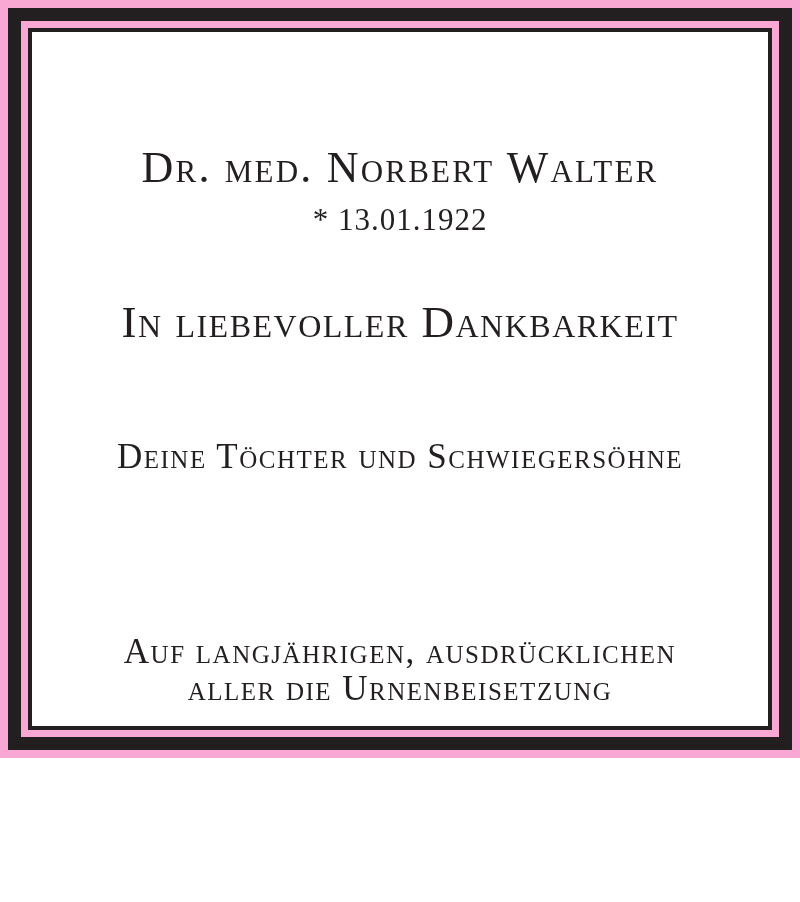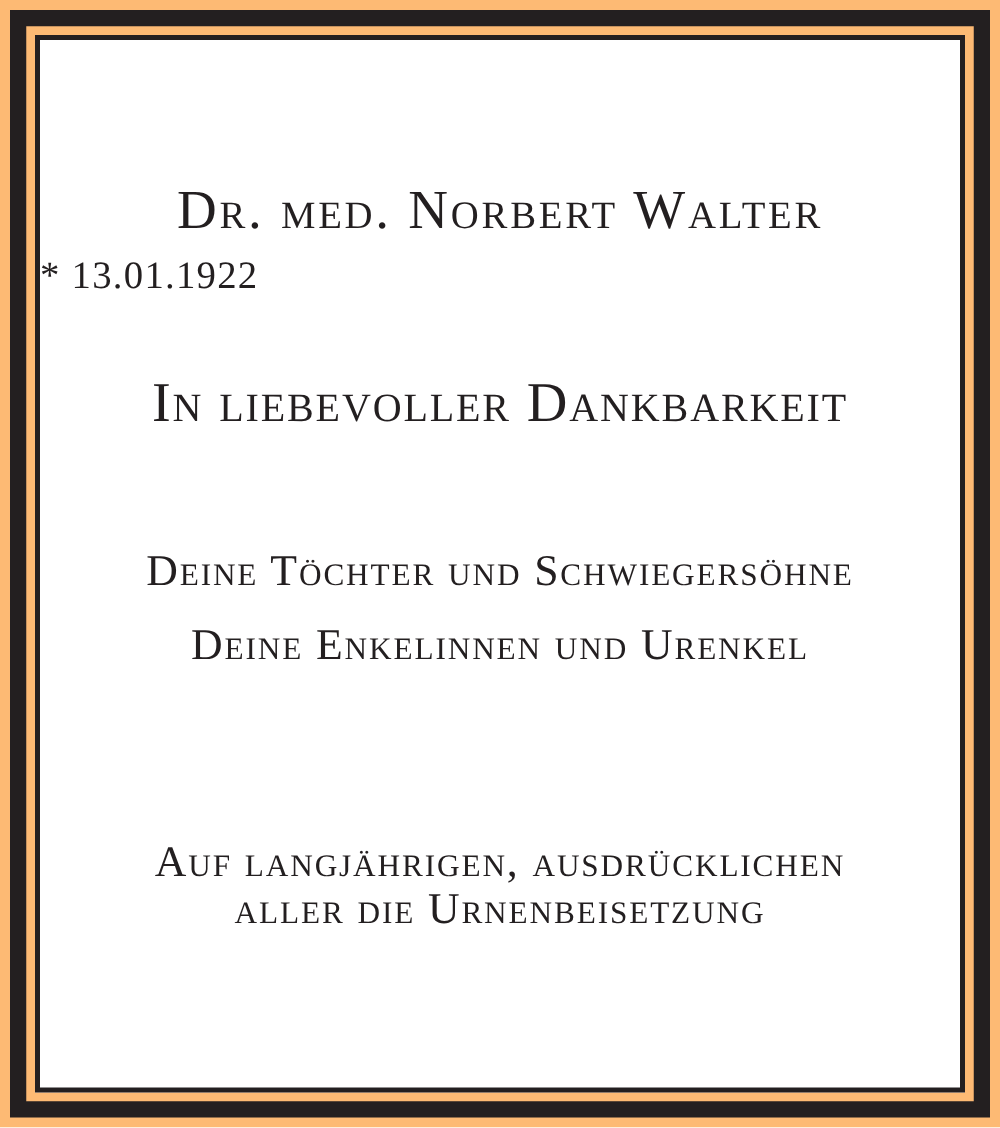--- a/index.html
+++ b/index.html
@@ -4,22 +4,22 @@
 <title>Traueranzeige</title>
 <style>
   html, body {
     margin: 0;
     padding: 0;
     background: #ffffff;
   }
   .page {
     position: relative;
     width: 800px;
-    height: 902px;
-    background: #fdba74;
+    height: 758px;
+    background: #f9a8d4;
     font-family: "Liberation Serif", "DejaVu Serif", serif;
     color: #231f20;
     box-sizing: border-box;
   }
   
   .frame-outer {
     position: absolute;
     left: 8px;
     top: 8px;
     right: 8px;
@@ -52,39 +52,39 @@
     letter-spacing: 2.2px;
     font-weight: normal;
     margin: 0;
   }
   .life-dates {
     position: absolute;
     left: 0;
     right: 0;
     top: 172px;
     display: flex;
-    justify-content: flex-start;
+    justify-content: center;
     gap: 34px;
     font-size: 31px;
     letter-spacing: 1px;
     line-height: 1.05;
   }
   .life-dates span { white-space: nowrap; }
   .gratitude-line {
     top: 267px;
     font-size: 45px;
     letter-spacing: 1.5px;
   }
   .mourners-line-1 { top: 407px; font-size: 35px; letter-spacing: 1.5px; }
   .mourners-line-2 { top: 466px; font-size: 35px; letter-spacing: 1.5px; }
   .closing-paragraph {
     position: absolute;
     left: 0;
     right: 0;
-    top: 639px;
+    top: 601px;
     text-align: center;
     font-variant: small-caps;
     font-size: 35px;
     letter-spacing: 1.5px;
     line-height: 37px;
   }
   .closing-line { white-space: nowrap; }
 </style>
 </head>
 <body>
@@ -96,21 +96,20 @@
       <h1 class="txt deceased-name">Dr. med. Norbert Walter</h1>
 
       <div class="life-dates">
         <span>* 13.01.1922</span>
       </div>
 
       <div class="txt gratitude-line">In liebevoller Dankbarkeit</div>
 
       <div class="txt mourners-line-1">Deine Töchter und Schwiegersöhne</div>
 
-      <div class="txt mourners-line-2">Deine Enkelinnen und Urenkel</div>
 
       <div class="closing-paragraph">
         <div class="closing-line">Auf langjährigen, ausdrücklichen</div>
         <div class="closing-line">aller die Urnenbeisetzung</div>
       </div>
 
     </div>
   </div>
 </div>
 

